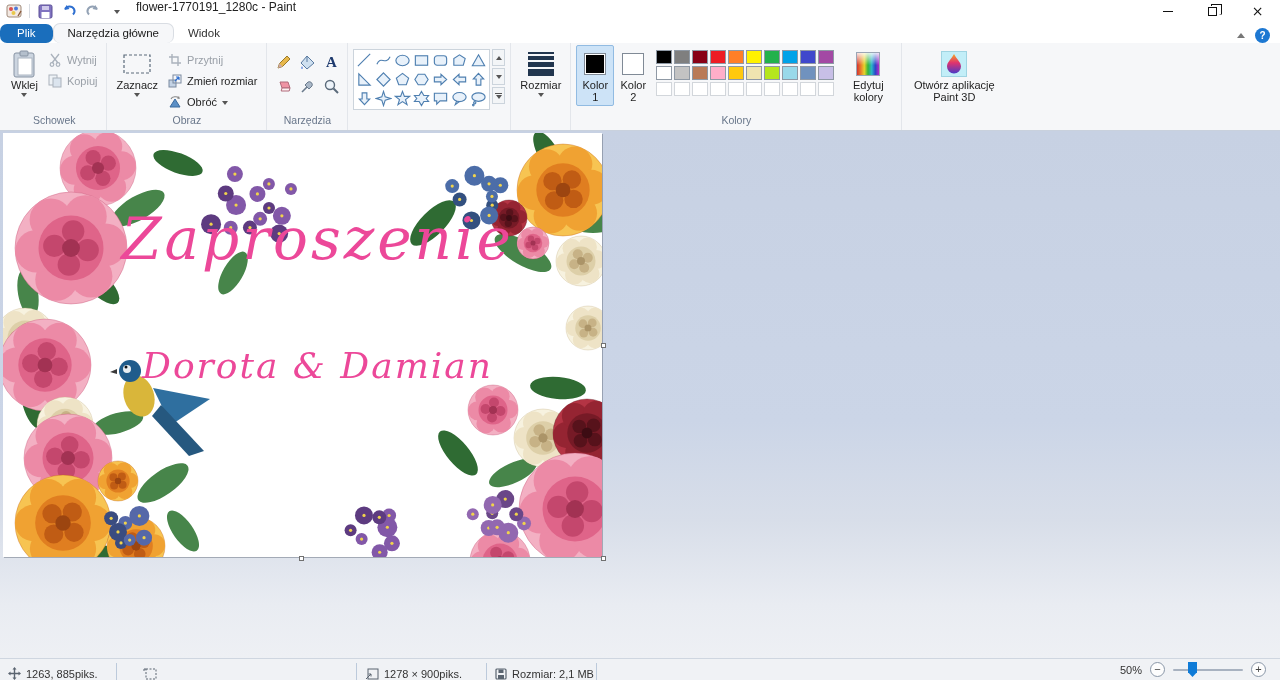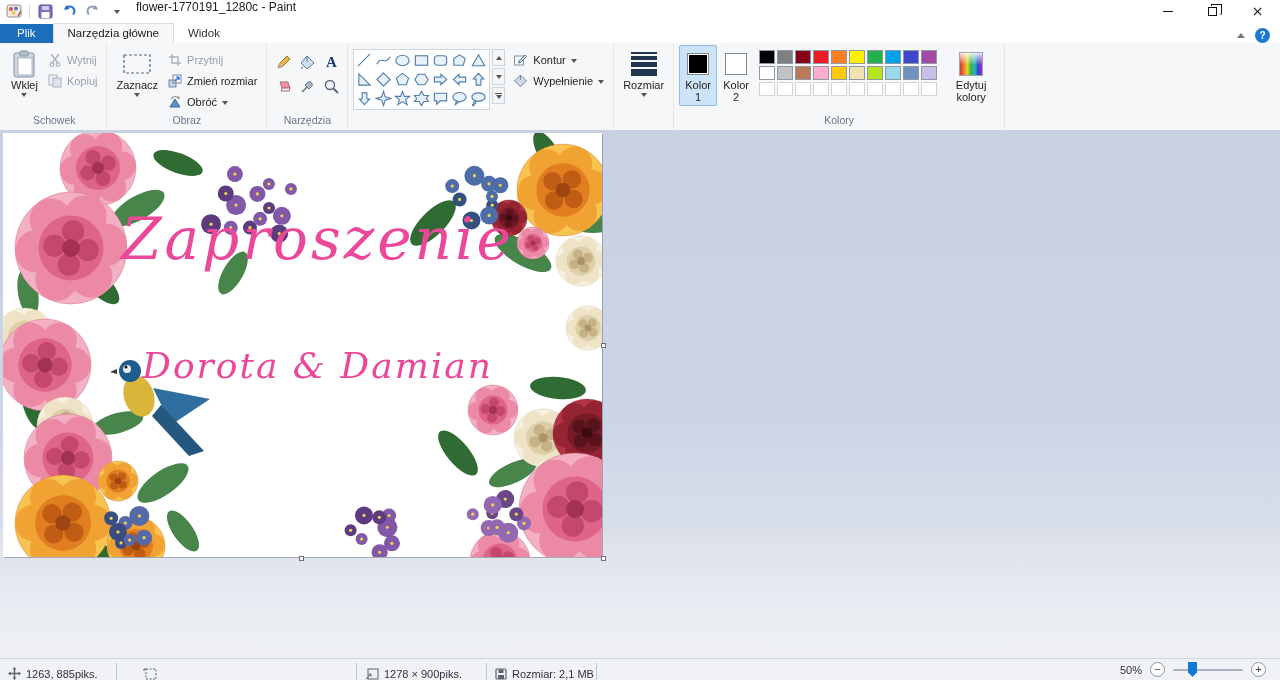--- a/index.html
+++ b/index.html
@@ -15,21 +15,21 @@
   .title-text { margin-left:10px; font-size:12px; color:#222; white-space:nowrap; }
   .win-btns { margin-left:auto; display:flex; height:22px; }
   .win-btn { width:45px; height:22px; display:flex; align-items:center; justify-content:center; }
   .min-glyph { width:10px; height:1px; background:#111; }
   .restore-glyph { position:relative; width:9px; height:9px; border:1px solid #111; background:#fff; }
   .restore-glyph::before { content:""; position:absolute; left:2px; top:-4px; width:9px; height:9px; border:1px solid #111; border-left-width:1px; background:transparent; clip-path:polygon(0 0,100% 0,100% 100%,78% 100%,78% 22%,0 22%); }
   .close-glyph { font-size:14px; line-height:14px; color:#111; font-family:"DejaVu Sans",sans-serif; }
 
   
   .tabbar { height:21px; background:#fff; display:flex; align-items:flex-end; flex:none; }
-  .tab { padding:3px 14px 4px; font-size:11.5px; color:#333; }
+  .tab { padding:3px 14px 4px; font-size:11.5px; color:#333;border-radius:7px; }
   .tab-file { background:#1a6ebc; color:#fff; padding:3px 17px 4px; }
   .tab-active { background:#f6f7f9; border:1px solid #d9dde3; border-bottom:none; color:#1a1a1a; }
   .tabbar-right { margin-left:auto; display:flex; align-items:center; gap:10px; padding-right:10px; }
   .chevron-up { width:0; height:0; border-left:4px solid transparent; border-right:4px solid transparent; border-bottom:5px solid #777; }
   .help-circle { width:15px; height:15px; border-radius:50%; background:#1d78d2; color:#fff; font-size:10px; font-weight:bold; display:flex; align-items:center; justify-content:center; }
 
   
   .ribbon { height:88px; background:#f6f7f9; border-bottom:1px solid #c9d1dd; display:flex; flex:none; padding-left:2px; }
   .rgroup { display:flex; flex-direction:column; border-right:1px solid #e3e6eb; padding:2px 5px 0; }
   .rgroup-content { flex:1; display:flex; align-items:flex-start; }
@@ -393,38 +393,20 @@
               <span class="caret-up-s"></span>
             </span>
           <span class="sbtn">
               <span class="caret-down-s"></span>
             </span>
           <span class="sbtn">
               <span class="more-bar"></span>
               <span class="caret-down-s"></span>
             </span>
         </div>
-        <div class="outline-col">
-          <div class="smallbtn">
-            <svg width="15" height="15" viewBox="0 0 15 15">
-                <rect x="1.5" y="4" width="9" height="9" fill="none" stroke="#8793a3"></rect>
-                <path d="M6 9 L12 3 L13.5 4.5 L7.5 10.5 L5.5 11 Z" fill="#c3d2e4" stroke="#5a7aa0"></path>
-              </svg>
-            <span>Kontur</span>
-            <span class="caret-down"></span>
-          </div>
-          <div class="smallbtn">
-            <svg width="15" height="15" viewBox="0 0 15 15">
-                <polygon points="7.5,2 13.5,8 7.5,13.5 1.5,8" fill="#cfd9e4" stroke="#7a8aa0"></polygon>
-                <path d="M7.5 2 V7" stroke="#7a8aa0"></path>
-              </svg>
-            <span>Wypełnienie</span>
-            <span class="caret-down"></span>
-          </div>
-        </div>
       </div>
     </div>
 
     <div class="rgroup">
       <div class="rgroup-content">
         <div class="bigbtn">
           <span class="bicon">
             <span class="size-bars">
                 <div style="height:2px"></div>
                 <div style="height:4px"></div>
@@ -489,20 +471,39 @@
           <span class="bicon">
               <span class="editcolors-icon"></span>
             </span>
           <span class="blbl" style="width:48px;">Edytuj kolory</span>
         </div>
       </div>
       <div class="rgroup-label">Kolory</div>
     </div>
 
     <div class="rgroup" style="border-right:none;">
+      <div class="rgroup-content">
+        <div class="bigbtn">
+          <span class="bicon">
+            <span class="p3d-icon">
+              <svg width="20" height="22" viewBox="0 0 20 22">
+                  <defs>
+                    <linearGradient id="p3dg" x1="0" y1="0" x2="0" y2="1">
+                      <stop offset="0" stop-color="#f5a623"></stop>
+                      <stop offset="0.45" stop-color="#e0336e"></stop>
+                      <stop offset="1" stop-color="#4a3ac8"></stop>
+                    </linearGradient>
+                  </defs>
+                  <path d="M10 1 C12.5 6,17 9,17 13.5 A7 7 0 1 1 3 13.5 C3 9,7.5 6,10 1 Z" fill="url(#p3dg)"></path>
+                </svg>
+            </span>
+          </span>
+          <span class="blbl" style="width:86px;">Otwórz aplikację Paint 3D</span>
+        </div>
+      </div>
       <div class="rgroup-label"></div>
     </div>
 
   </div>
 
   <div class="workspace">
     <div class="canvas">
       <svg id="flora" width="599" height="424" viewBox="0 0 599 424">
         <g id="flora-gen">
             <ellipse cx="135" cy="75" rx="30" ry="12" transform="rotate(-30 135 75)" fill="#47854a"></ellipse>

